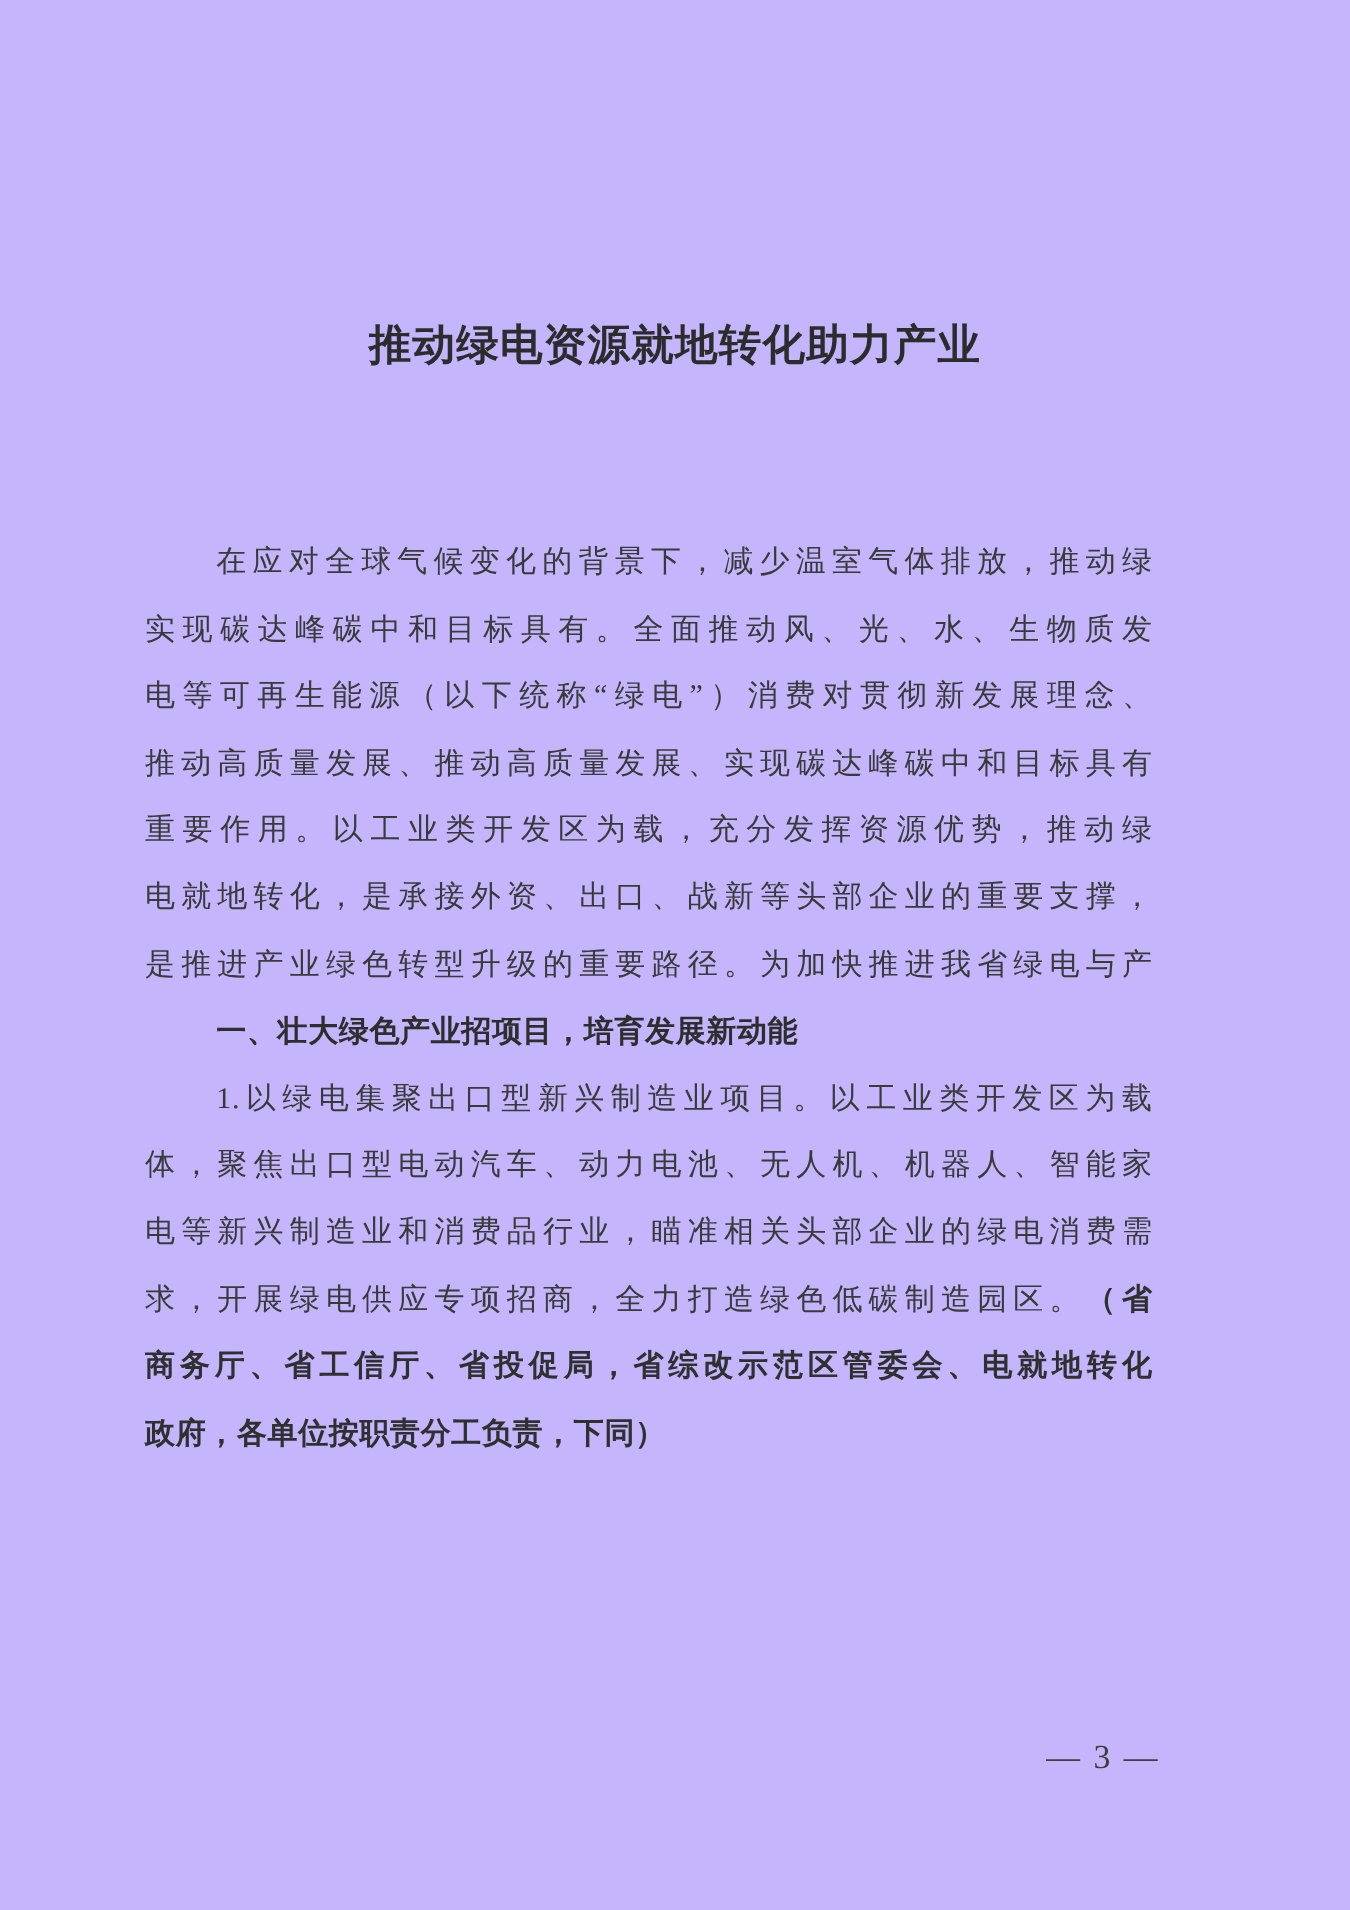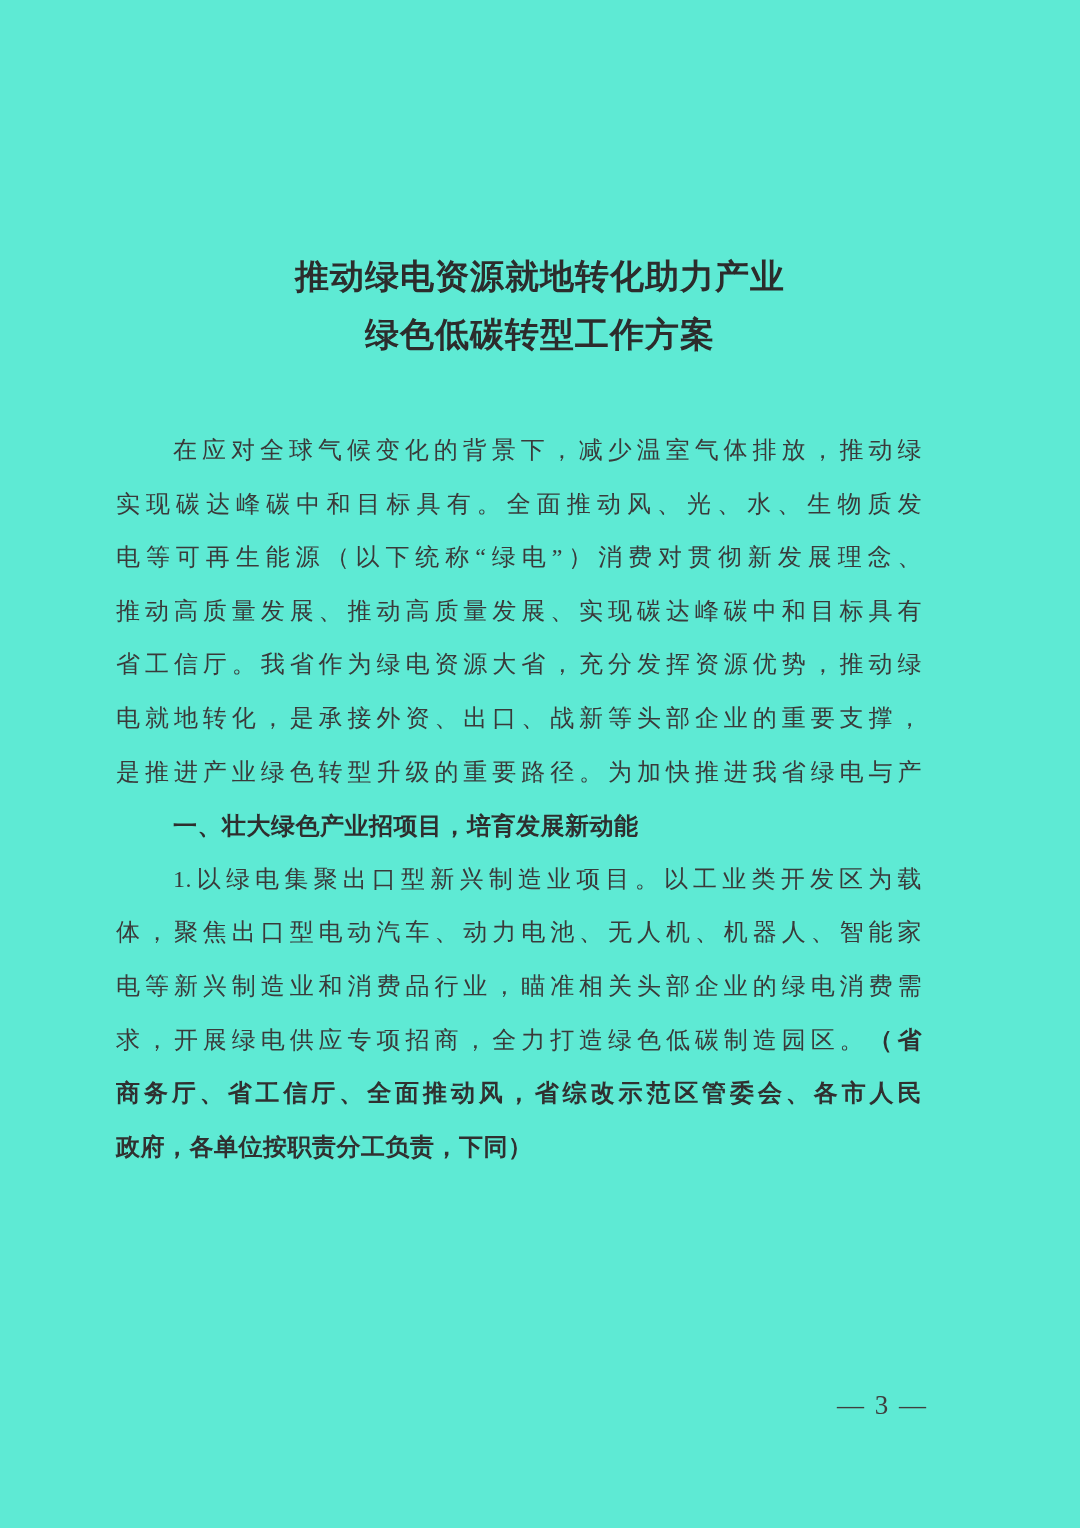--- a/index.html
+++ b/index.html
@@ -6,21 +6,21 @@
 
   html, body {
     background: #e8e8e8;
   }
 
   .page {
     position: relative;
     width: 1080px;
     height: 1528px;
     margin: 0 auto;
-    background: #5eead4;
+    background: #c4b5fd;
     overflow: hidden;
     font-family: "Liberation Serif", "DejaVu Serif", serif;
     color: #3a3a3a;
   }
 
   
   .doc-title {
     position: absolute;
     top: 248px;
     left: 0;
@@ -83,40 +83,39 @@
     font-family: "Liberation Serif", "DejaVu Serif", serif;
   }
 </style>
 </head>
 <body>
 
 <div class="page">
 
   <div class="doc-title">
     <div class="title-line">推动绿电资源就地转化助力产业</div>
-    <div class="title-line">绿色低碳转型工作方案</div>
   </div>
 
   <div class="doc-body">
 
     <div class="line indent">在应对全球气候变化的背景下，减少温室气体排放，推动绿</div>
     <div class="line">实现碳达峰碳中和目标具有。全面推动风、光、水、生物质发</div>
     <div class="line">电等可再生能源（以下统称“绿电”）消费对贯彻新发展理念、</div>
     <div class="line">推动高质量发展、推动高质量发展、实现碳达峰碳中和目标具有</div>
-    <div class="line">省工信厅。我省作为绿电资源大省，充分发挥资源优势，推动绿</div>
+    <div class="line">重要作用。以工业类开发区为载，充分发挥资源优势，推动绿</div>
     <div class="line">电就地转化，是承接外资、出口、战新等头部企业的重要支撑，</div>
     <div class="line">是推进产业绿色转型升级的重要路径。为加快推进我省绿电与产</div>
 
     <div class="line heading indent noj">一、壮大绿色产业招项目，培育发展新动能</div>
 
     <div class="line indent">1.以绿电集聚出口型新兴制造业项目。以工业类开发区为载</div>
     <div class="line">体，聚焦出口型电动汽车、动力电池、无人机、机器人、智能家</div>
     <div class="line">电等新兴制造业和消费品行业，瞄准相关头部企业的绿电消费需</div>
     <div class="line"><span>求，开展绿电供应专项招商，全力打造绿色低碳制造园区。</span><span class="bold">（省</span></div>
-    <div class="line bold">商务厅、省工信厅、全面推动风，省综改示范区管委会、各市人民</div>
+    <div class="line bold">商务厅、省工信厅、省投促局，省综改示范区管委会、电就地转化</div>
     <div class="line bold noj">政府，各单位按职责分工负责，下同）</div>
 
 
   </div>
 
   <div class="page-footer">— 3 —</div>
 
 </div>
 
 </body></html>

